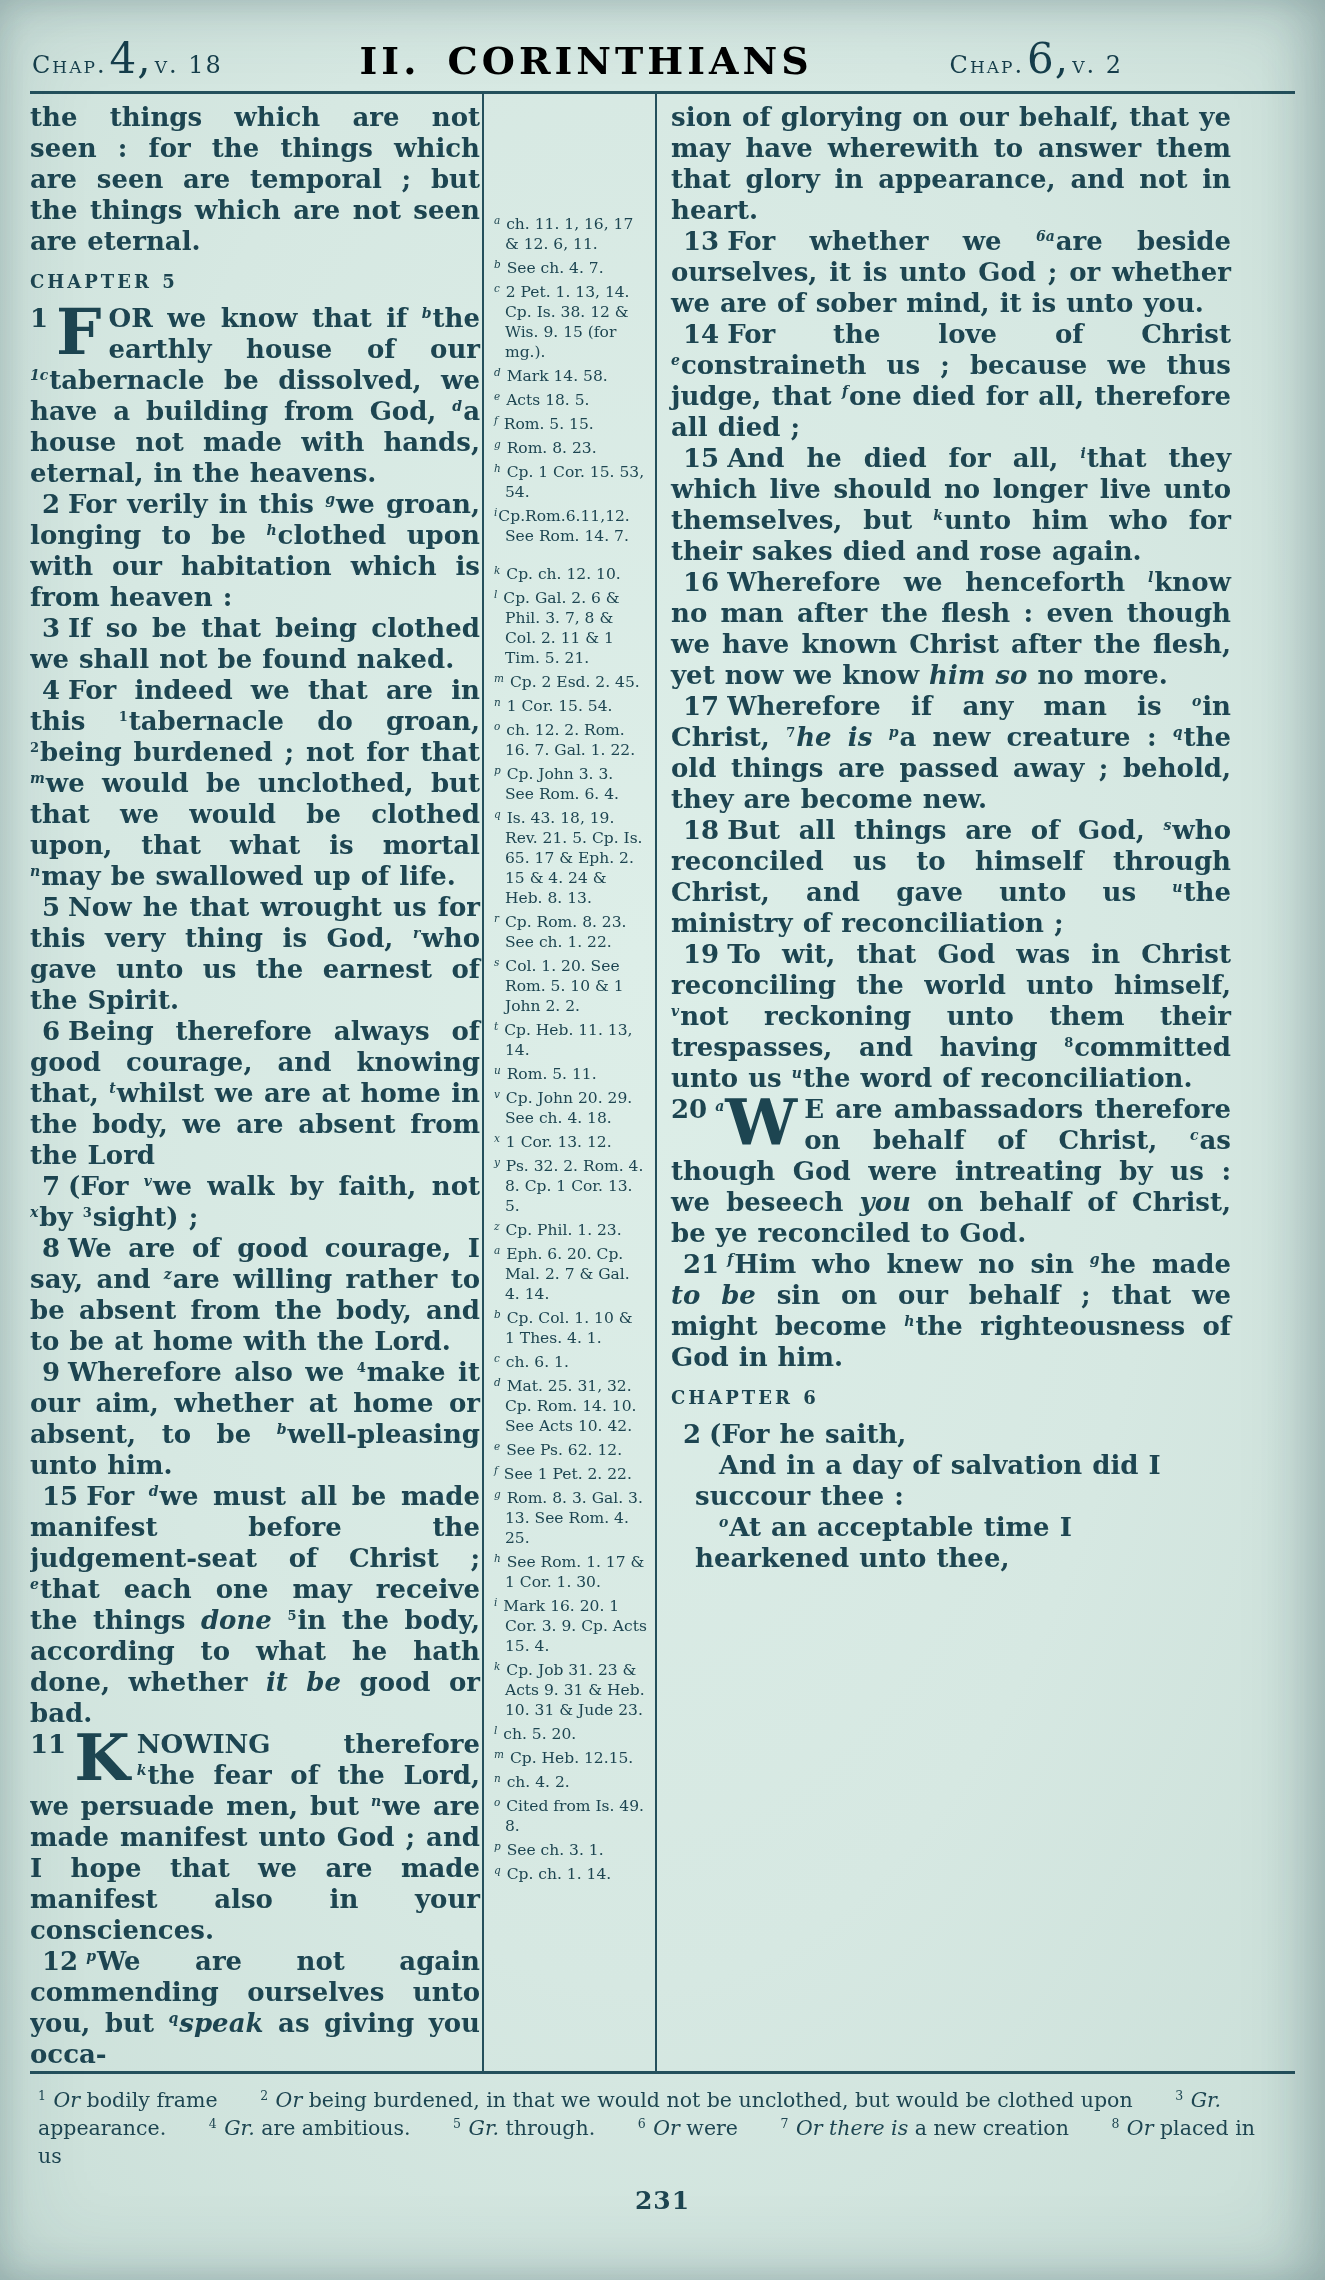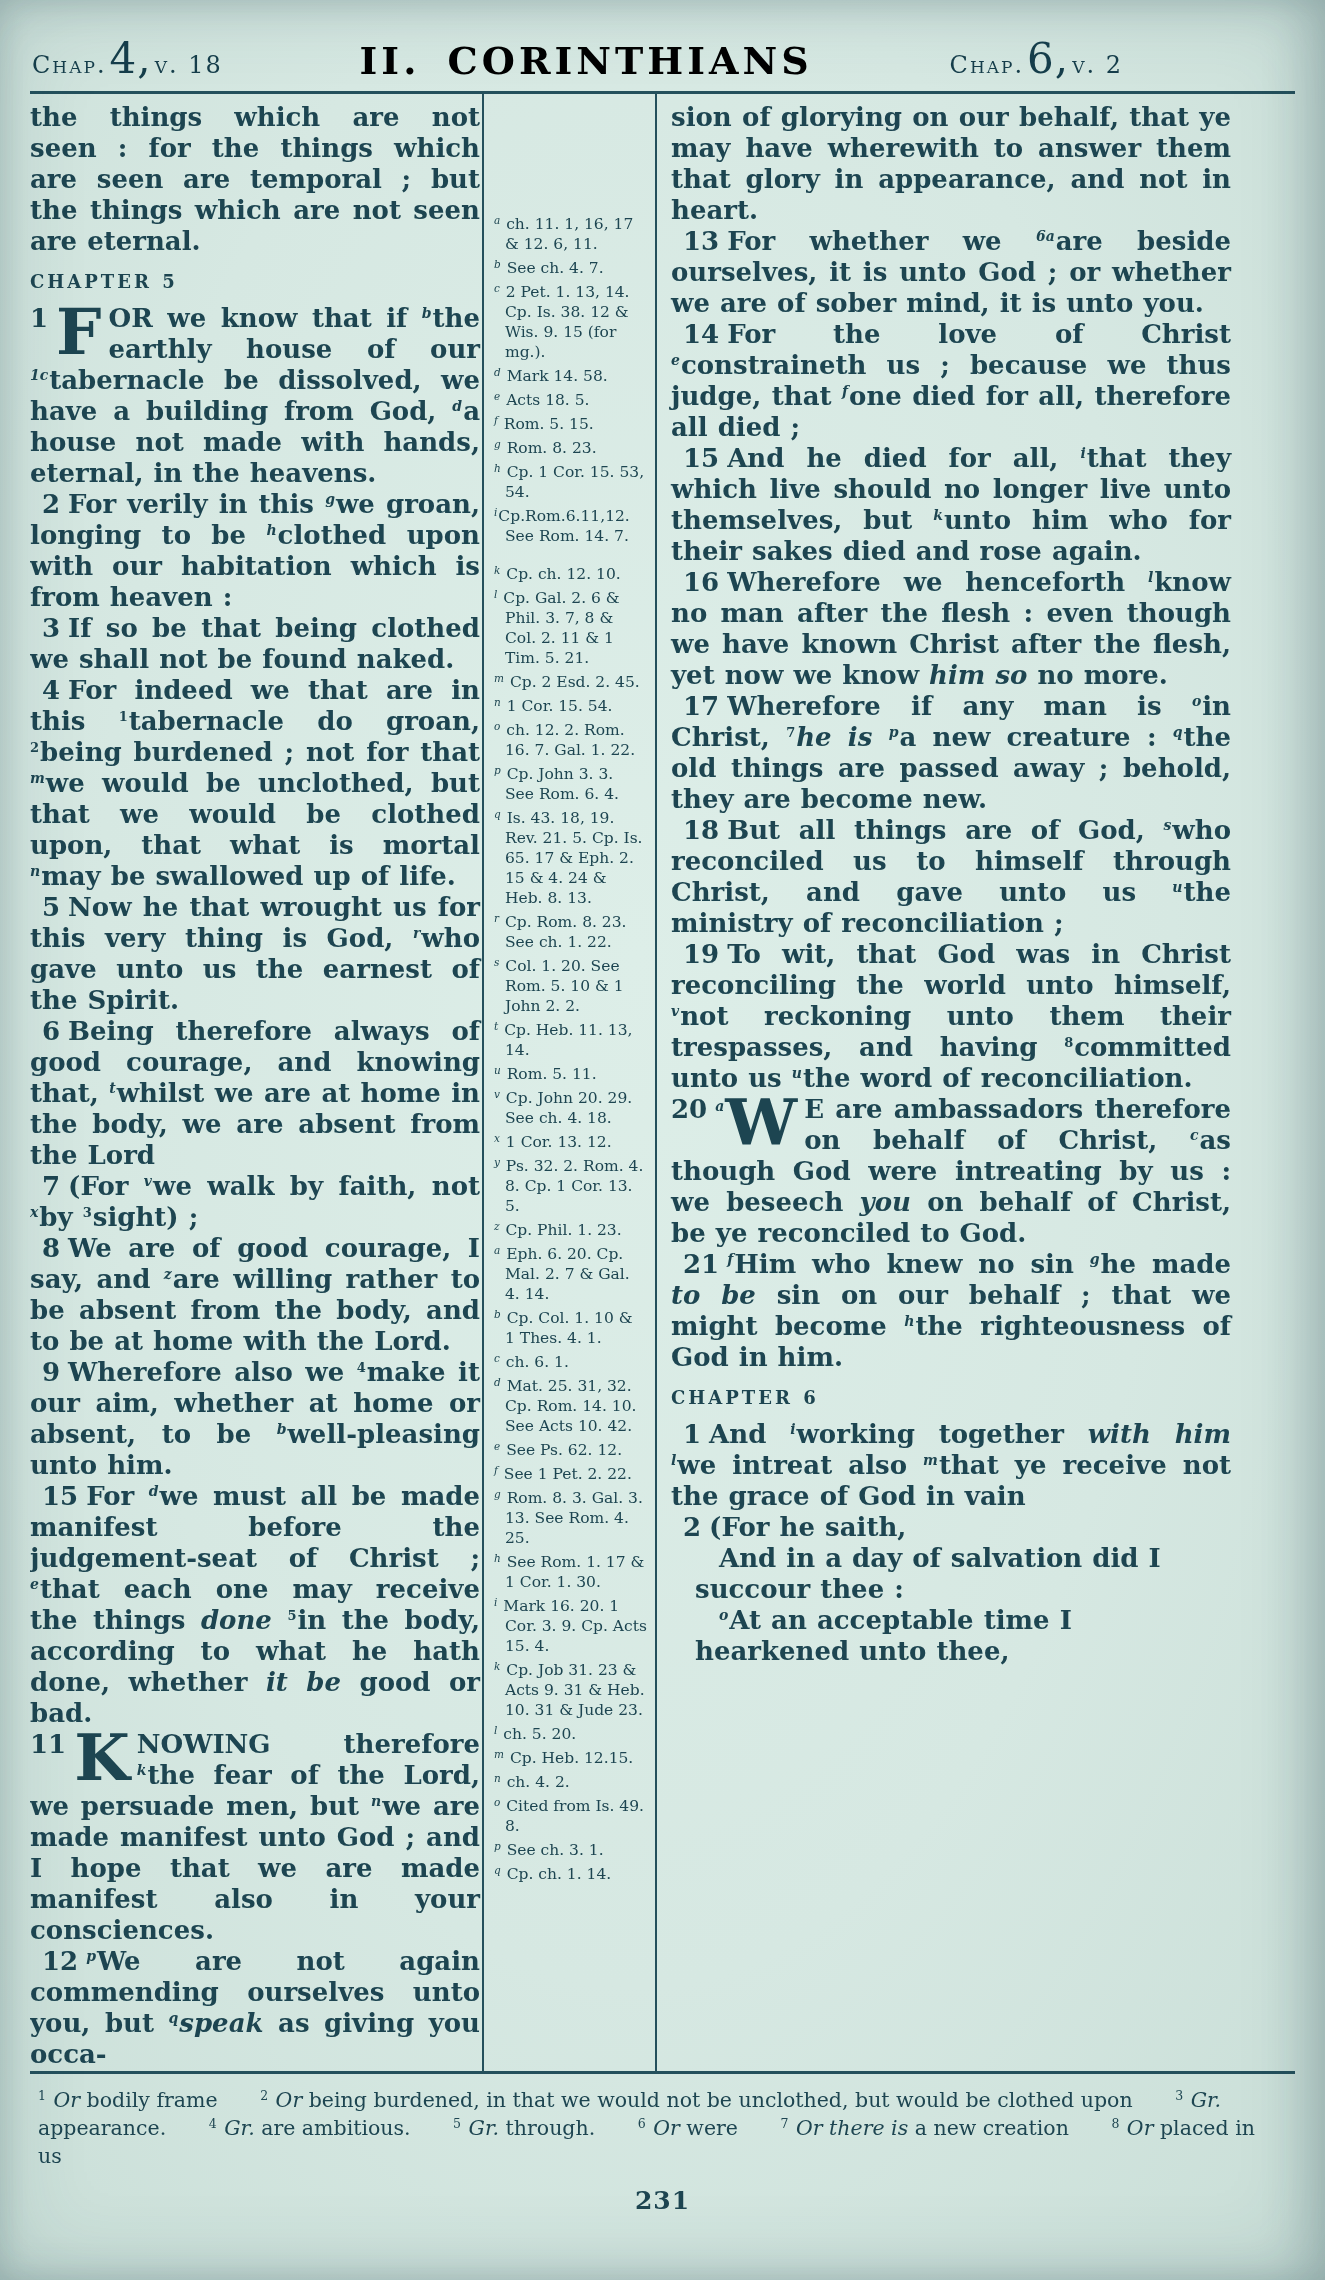--- a/index.html
+++ b/index.html
@@ -140,21 +140,20 @@
         <p class="para verse"><span class="vnum">13</span>For whether we <sup class="ref">6a</sup>are beside ourselves, it is unto God&nbsp;; or whether we are of sober mind, it is unto you.</p>
         <p class="para verse"><span class="vnum">14</span>For the love of Christ <sup class="ref">e</sup>constraineth us&nbsp;; because we thus judge, that <sup class="ref">f</sup>one died for all, therefore all died&nbsp;;</p>
         <p class="para verse"><span class="vnum">15</span>And he died for all, <sup class="ref">i</sup>that they which live should no longer live unto themselves, but <sup class="ref">k</sup>unto him who for their sakes died and rose again.</p>
         <p class="para verse"><span class="vnum">16</span>Wherefore we henceforth <sup class="ref">l</sup>know no man after the flesh&nbsp;: even though we have known Christ after the flesh, yet now we know <em>him so</em> no more.</p>
         <p class="para verse"><span class="vnum">17</span>Wherefore if any man is <sup class="ref">o</sup>in Christ, <sup class="ref num">7</sup><em>he is</em> <sup class="ref">p</sup>a new creature&nbsp;: <sup class="ref">q</sup>the old things are passed away&nbsp;; behold, they are become new.</p>
         <p class="para verse"><span class="vnum">18</span>But all things are of God, <sup class="ref">s</sup>who reconciled us to himself through Christ, and gave unto us <sup class="ref">u</sup>the ministry of reconciliation&nbsp;;</p>
         <p class="para verse"><span class="vnum">19</span>To wit, that God was in Christ reconciling the world unto himself, <sup class="ref">v</sup>not reckoning unto them their trespasses, and having <sup class="ref num">8</sup>committed unto us <sup class="ref">u</sup>the word of reconciliation.</p>
         <p class="para verse has-drop"><span class="vnum-f">20</span><span class="pre-f">a</span><span class="dc">W</span>E are ambassadors therefore on behalf of Christ, <sup class="ref">c</sup>as though God were intreating by us&nbsp;: we beseech <em>you</em> on behalf of Christ, be ye reconciled to God.</p>
         <p class="para verse"><span class="vnum">21</span><sup class="ref">f</sup>Him who knew no sin <sup class="ref">g</sup>he made <em>to be</em> sin on our behalf&nbsp;; that we might become <sup class="ref">h</sup>the righteousness of God in him.</p>
         <div class="chapter-heading">CHAPTER 6</div>
-        <p class="para verse"><span class="vnum">1</span>And <sup class="ref">i</sup>working together <em>with him</em> <sup class="ref">l</sup>we intreat also <sup class="ref">m</sup>that ye receive not the grace of God in vain</p>
         <p class="para verse"><span class="vnum">2</span>(For he saith,</p>
         <p class="para poem">And in a day of salvation did I succour thee&nbsp;:</p>
         <p class="para poem"><sup class="ref">o</sup>At an acceptable time I hearkened unto thee,</p>
       </div>
   </div>
 
   <div class="foot-rule"></div>
 
   <div class="footnotes" id="footnotes"><span class="fn"><sup class="ref num">1</sup> <em>Or</em> bodily frame</span> <span class="fn"><sup class="ref num">2</sup> <em>Or</em> being burdened, in that we would not be unclothed, but would be clothed upon</span> <span class="fn"><sup class="ref num">3</sup> <em>Gr.</em> appearance.</span> <span class="fn"><sup class="ref num">4</sup> <em>Gr.</em> are ambitious.</span> <span class="fn"><sup class="ref num">5</sup> <em>Gr.</em> through.</span> <span class="fn"><sup class="ref num">6</sup> <em>Or</em> were</span> <span class="fn"><sup class="ref num">7</sup> <em>Or there is</em> a new creation</span> <span class="fn"><sup class="ref num">8</sup> <em>Or</em> placed in us</span> </div>
 

